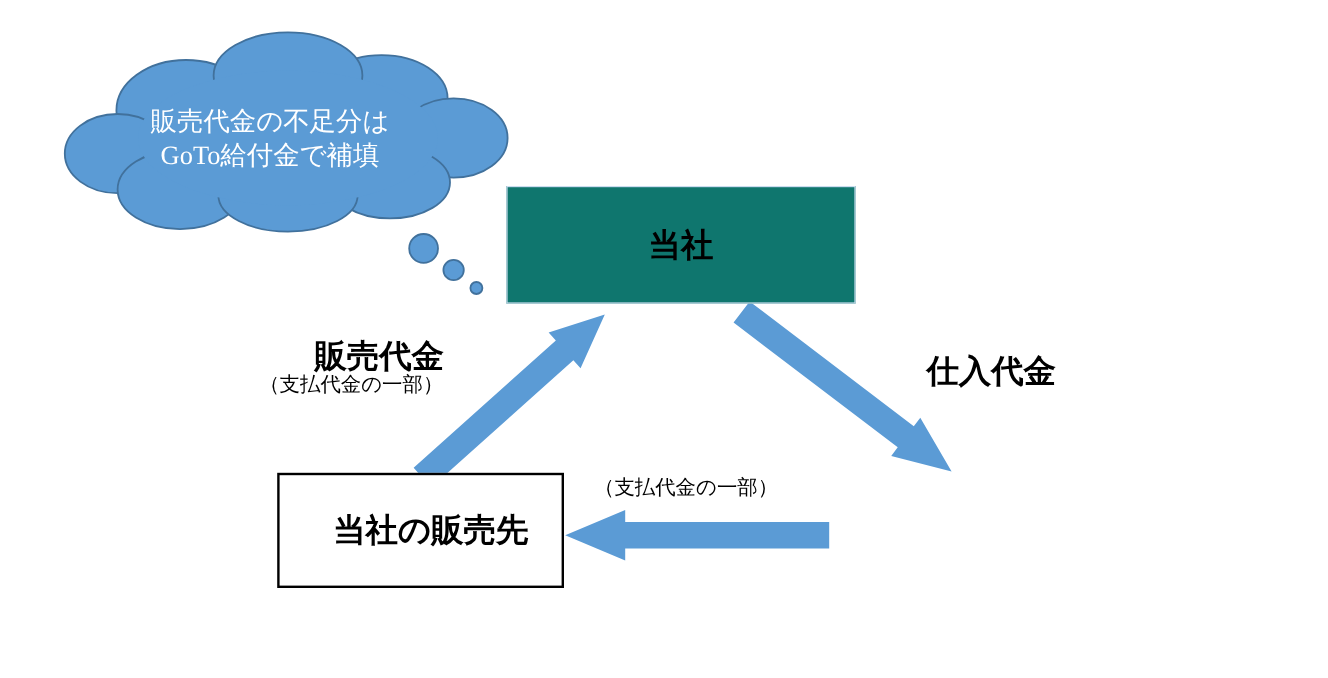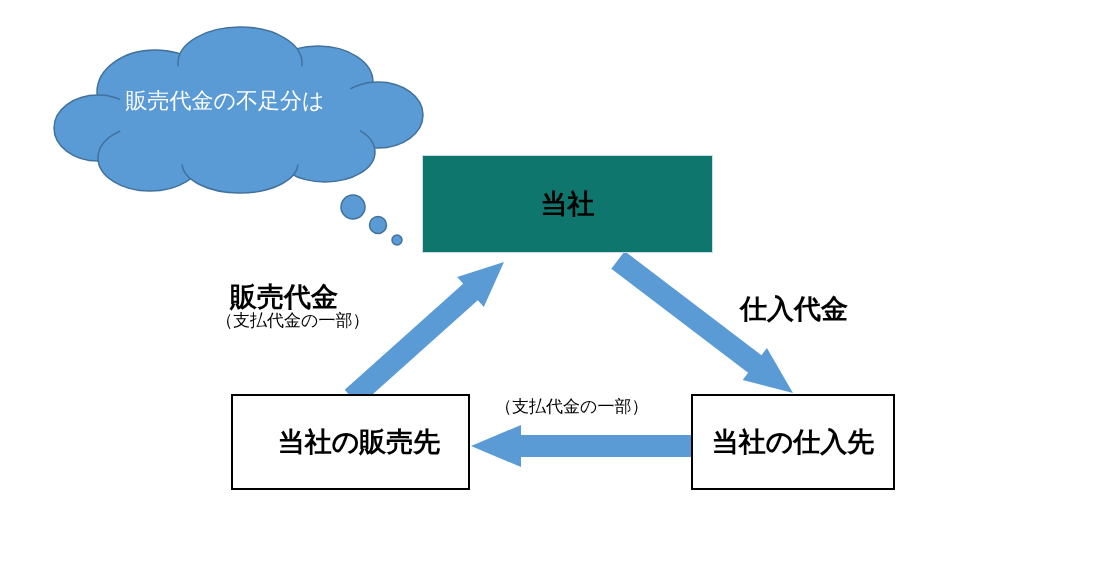--- a/index.html
+++ b/index.html
@@ -28,21 +28,21 @@
   }
   .partner-box{
     position:absolute;width:239px;height:96px;
     background:#ffffff;border:2px solid #000000;box-sizing:border-box;
     display:flex;align-items:center;justify-content:center;
     font-size:27px;font-weight:bold;
   }
   #customer-box{left:231px;top:394px;padding-left:17px;}
   #supplier-box{left:691px;top:394px;width:204px;}
   .edge-label{
-    position:absolute;text-align:left;
+    position:absolute;text-align:right;
     font-size:27px;font-weight:bold;white-space:nowrap;
   }
   #sales-label{left:230px;top:279px;width:140px;}
   #purchase-label{left:740px;top:291px;width:140px;}
   .edge-sublabel{
     position:absolute;text-align:left;
     font-size:17px;font-weight:normal;white-space:nowrap;
   }
   #sales-sublabel{left:216px;top:309px;width:180px;}
   #payment-sublabel{left:495px;top:395px;width:180px;}
@@ -74,33 +74,31 @@
 
     <polygon class="block-arrow" points="344.7,389.8 463.2,283.8 457.2,277.1 504,262 483.8,306.9 477.8,300.2 359.3,406.2"></polygon>
 
     <polygon class="block-arrow" points="624.7,251.2 761.5,355.2 766.9,348.1 793,393 742.7,379.9 748.1,372.8 611.3,268.8"></polygon>
 
     <polygon class="block-arrow" points="471,446 521,425 521,435 691,435 691,457 521,457 521,467"></polygon>
   </svg>
 
   <div class="bubble-text">
     <div>販売代金の不足分は</div>
+    <div>GoTo給付金で補填</div>
   </div>
 
   <div class="company-box" id="company-box">
     <span>当社</span>
   </div>
 
   <div class="partner-box" id="customer-box">
     <span>当社の販売先</span>
   </div>
 
-  <div class="partner-box" id="supplier-box">
-    <span>当社の仕入先</span>
-  </div>
 
   <div class="edge-label" id="sales-label">販売代金</div>
   <div class="edge-sublabel" id="sales-sublabel">（支払代金の一部）</div>
 
   <div class="edge-label" id="purchase-label">仕入代金</div>
 
   <div class="edge-sublabel" id="payment-sublabel">（支払代金の一部）</div>
 
 </div>
 

